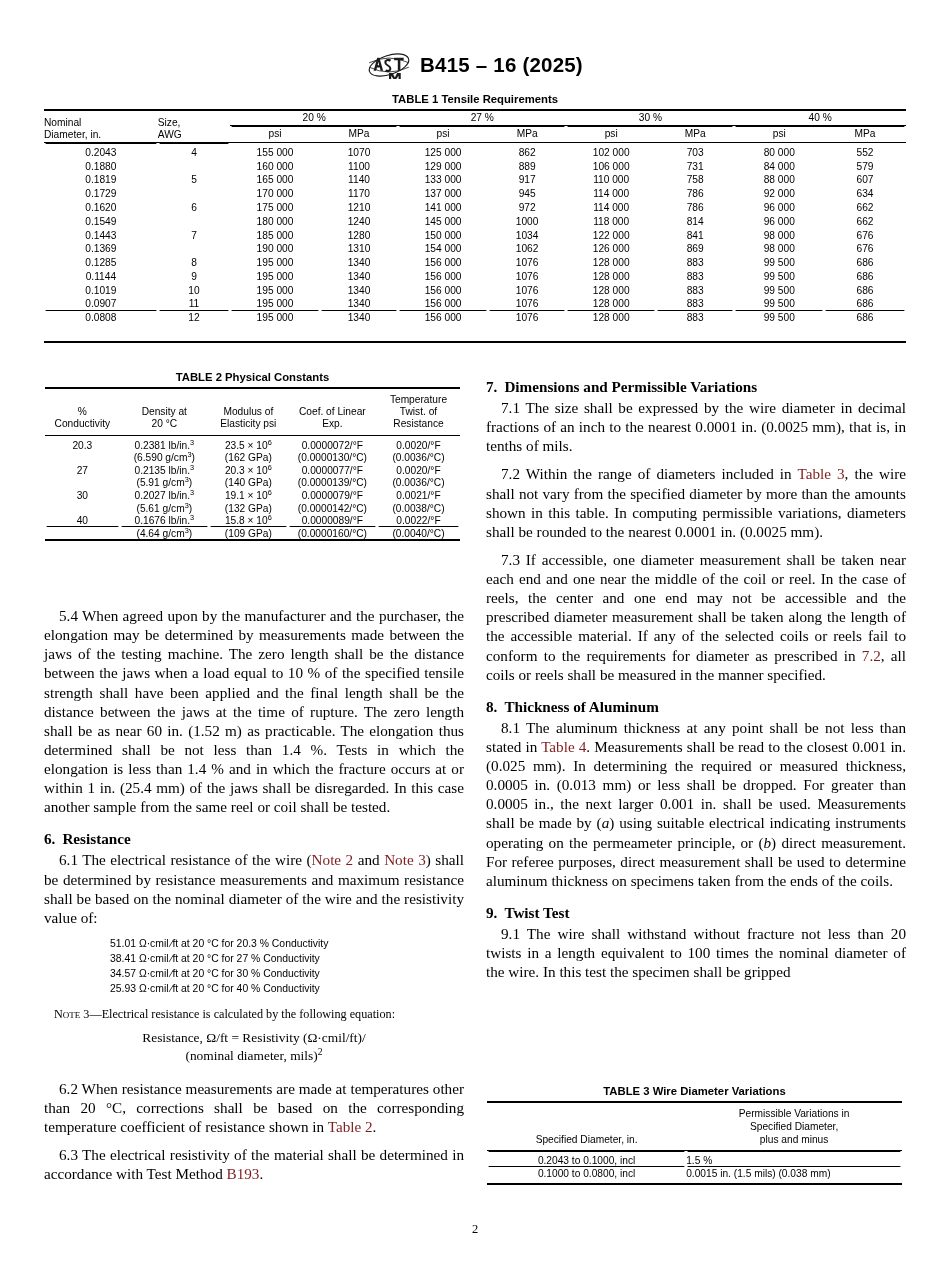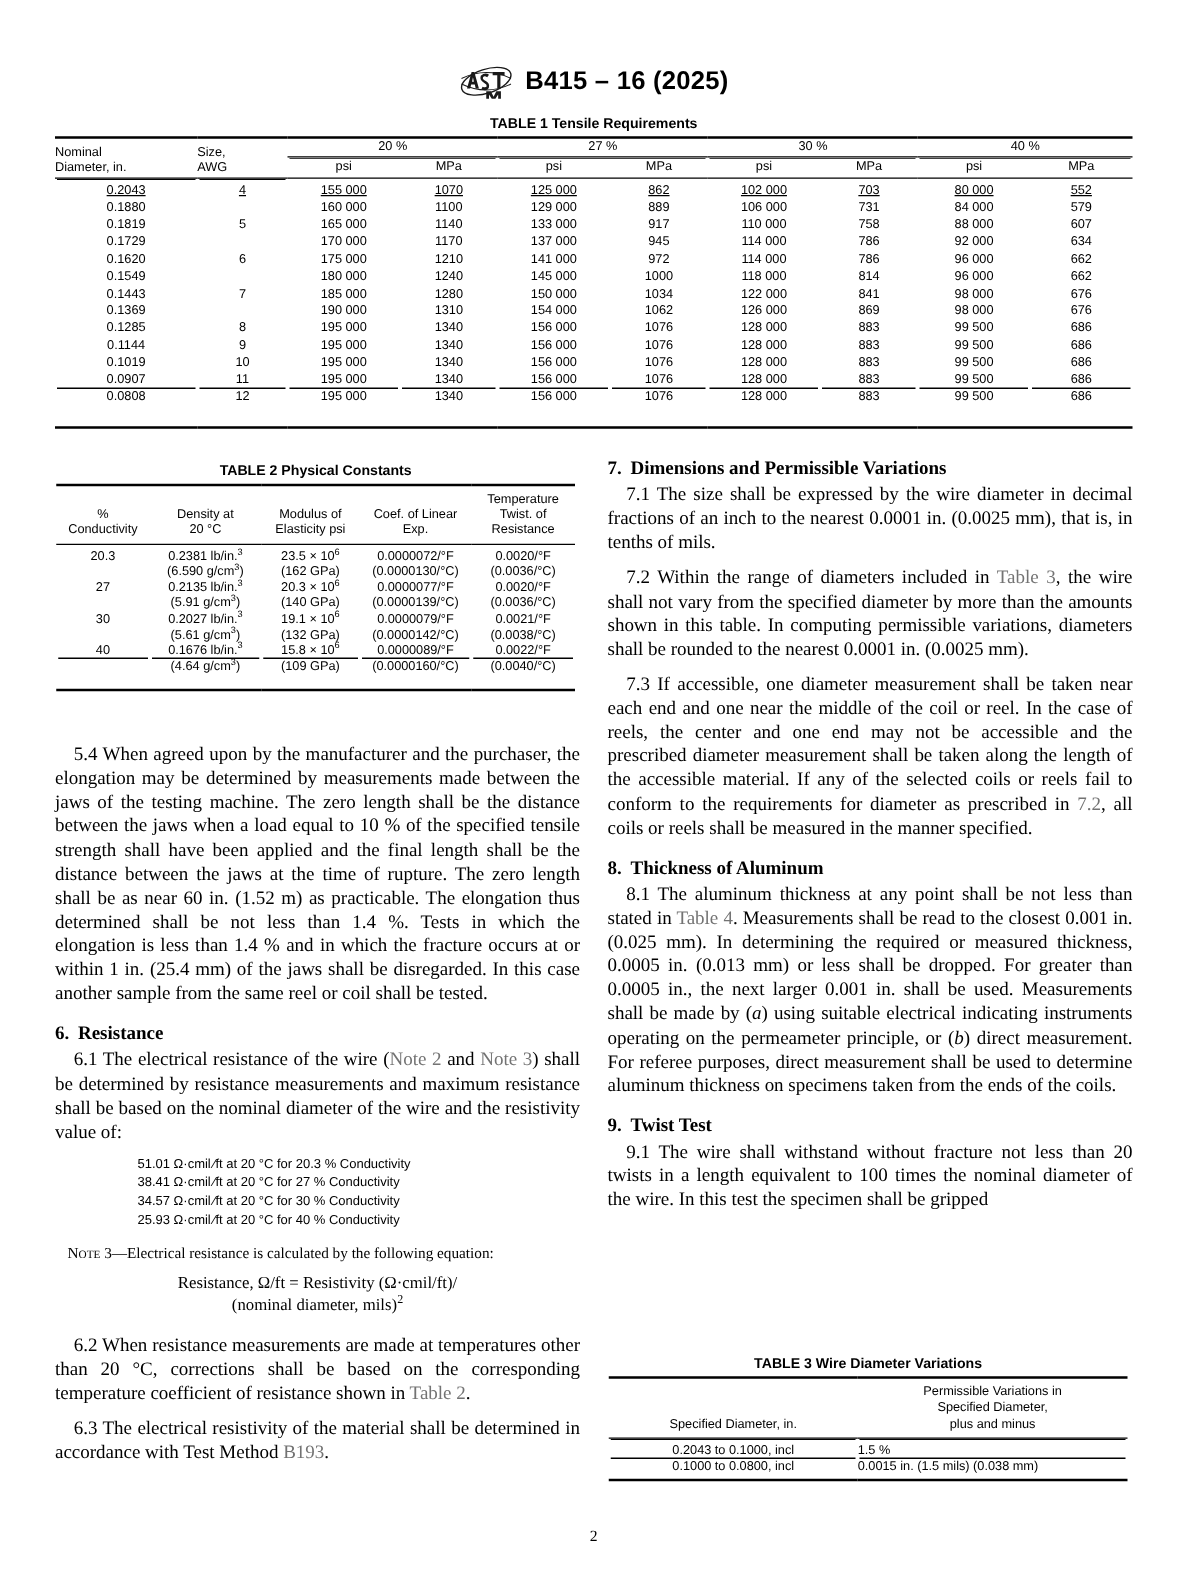--- a/index.html
+++ b/index.html
@@ -51,66 +51,66 @@
   }
 
   
   #table1-wrap { position: absolute; left: 44px; top: 93px; width: 862px; }
   #table1 td { padding: 1.4px 0; }
   #table1 .hd { vertical-align: bottom; line-height: 1.18; }
   #table1 .spanhd { text-align: center; padding-bottom: 2px; }
   #table1 .spanline { border-bottom: 0.8px solid #000; }
   #table1 .sub { text-align: center; padding: 2px 0 3px 0; }
   #table1 .dcell { text-align: center; }
-  #table1 tr.firstdata td { padding-top: 3.5px; text-decoration: underline; }
+  #table1 tr.firstdata td { padding-top: 3.5px; }
   #table1 tr.lastdata td { padding-bottom: 18px; }
 
   
   #table2-wrap { position: absolute; left: 45px; top: 371px; width: 415px; }
   #table2 td { padding: 0.8px 0; }
   #table2 .hd { text-align: center; vertical-align: bottom; line-height: 1.2; padding: 5px 0 4px 0; }
   #table2 .c { text-align: center; }
   #table2 tr.r-first td { padding-top: 4px; }
-  #table2 tr.r-last td { padding-bottom: 12px; }
+  #table2 tr.r-last td { padding-bottom: 0; }
   sup { font-size: 0.72em; vertical-align: super; line-height: 0; }
 
   
   #table3-wrap { position: absolute; left: 487px; top: 1085px; width: 415px; }
   #table3 td { padding: 1px 0; }
   #table3 .hd { vertical-align: bottom; line-height: 1.25; padding: 5px 0 4px 0; }
   #table3 .hd-l { text-align: center; }
   #table3 .hd-r { text-align: center; }
   #table3 .c  { text-align: center; }
   #table3 .l  { text-align: left; }
   #table3 tr.r-first td { padding-top: 4px; }
   #table3 tr.r-last td  { padding-bottom: 4px; }
 
   
-  .col { position: absolute; width: 420px; }
+  .col { position: absolute; width: 420px; margin-top: 12px; }
   #col-left  { left: 44px;  top: 594px; }
   #col-right { left: 486px; top: 366px; }
 
   p.body {
     margin: 0 0 0 0;
     font-size: 15.2px;
     line-height: 1.258;
     text-align: justify;
     text-indent: 15px;
     hyphens: manual;
   }
   p.body + p.body { margin-top: 9px; }
   h3.sec {
     margin: 0 0 2px 0;
     font-size: 15.2px;
     font-weight: bold;
     text-indent: 0;
   }
   h3.sec .num { margin-right: 7px; }
   .gap-before { margin-top: 14px !important; }
-  .xref { color: #737373; }
+  .xref { color: #7f1d1d; }
   .ital { font-style: italic; }
 
   ul.resist {
     list-style: none;
     margin: 9px 0 0 0;
     padding: 0 0 0 66px;
     font-family: "Liberation Sans", "DejaVu Sans", sans-serif;
     font-size: 10.4px;
     line-height: 1.45;
   }

